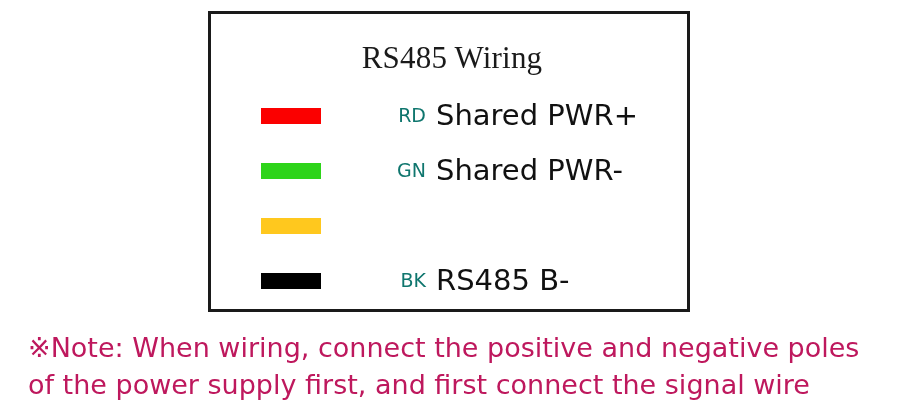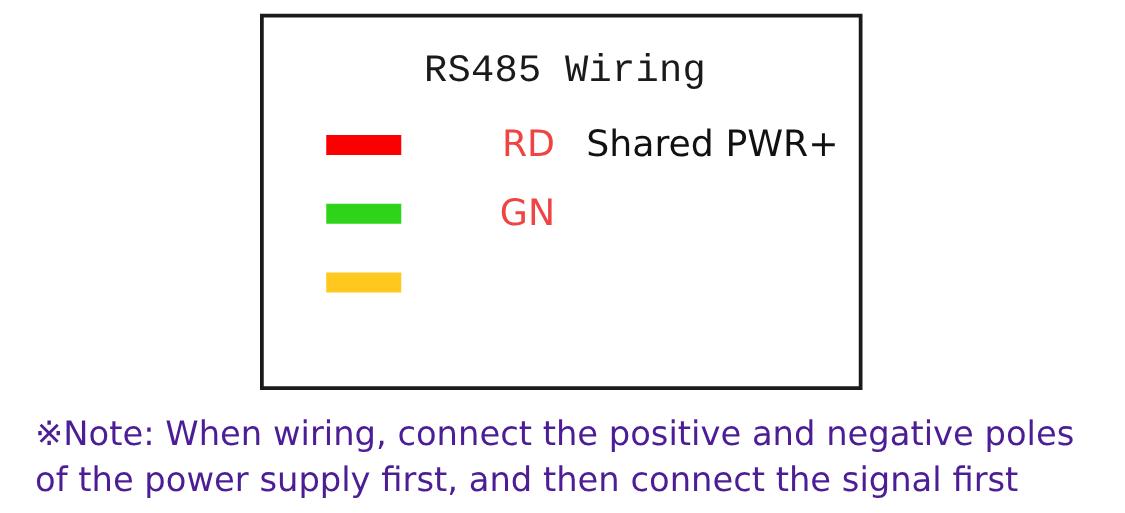--- a/index.html
+++ b/index.html
@@ -29,21 +29,21 @@
 
   #legend-title {
     position: absolute;
     left: 0;
     top: 26px;
     width: 482px;
     text-align: center;
     font-size: 31px;
     line-height: 36px;
     color: #1a1a1a;
-    font-family: Liberation Mono, monospace;
+    font-family: Liberation Serif, serif;
     letter-spacing: 0.2px;
   }
 
   .legend-row {
     position: absolute;
     left: 0;
     width: 482px;
     height: 34px;
   }
   .legend-row.r0 { top: 84px; }
@@ -54,32 +54,32 @@
   .legend-swatch {
     position: absolute;
     left: 50px;
     top: 10px;
     width: 60px;
     height: 16px;
   }
 
   .legend-code {
     position: absolute;
-    left: 148px;
+    left: 130px;
     top: 0;
     width: 85px;
     text-align: right;
-    font-size: 29px;
+    font-size: 19px;
     line-height: 34px;
-    color: #ef4444;
+    color: #0f766e;
   }
 
   .legend-desc {
     position: absolute;
-    left: 258px;
+    left: 225px;
     top: 0;
     font-size: 29px;
     line-height: 34px;
     color: #111111;
     white-space: nowrap;
   }
 
   
   #wiring-note {
     position: absolute;
@@ -108,25 +108,31 @@
 
   <div class="legend-row r0">
     <span class="legend-swatch" style="background: rgb(251, 0, 0);"></span>
     <span class="legend-code">RD</span>
     <span class="legend-desc">Shared PWR+</span>
   </div>
 
   <div class="legend-row r1">
     <span class="legend-swatch" style="background: rgb(46, 212, 26);"></span>
     <span class="legend-code">GN</span>
+    <span class="legend-desc">Shared PWR-</span>
   </div>
 
   <div class="legend-row r2">
     <span class="legend-swatch" style="background: rgb(255, 200, 30);"></span>
   </div>
 
+  <div class="legend-row r3">
+    <span class="legend-swatch" style="background: rgb(0, 0, 0);"></span>
+    <span class="legend-code">BK</span>
+    <span class="legend-desc">RS485 B-</span>
+  </div>
 
 </div>
 
-<div id="wiring-note" style="color: #4c1d95;">
+<div id="wiring-note" style="color: #be185d;">
   <span class="note-line"><span id="note-marker">※</span><span>Note: When wiring, connect the positive and negative poles</span></span>
-  <span class="note-line">of the power supply first, and then connect the signal first</span>
+  <span class="note-line">of the power supply first, and first connect the signal wire</span>
 </div>
 
 </body></html>

